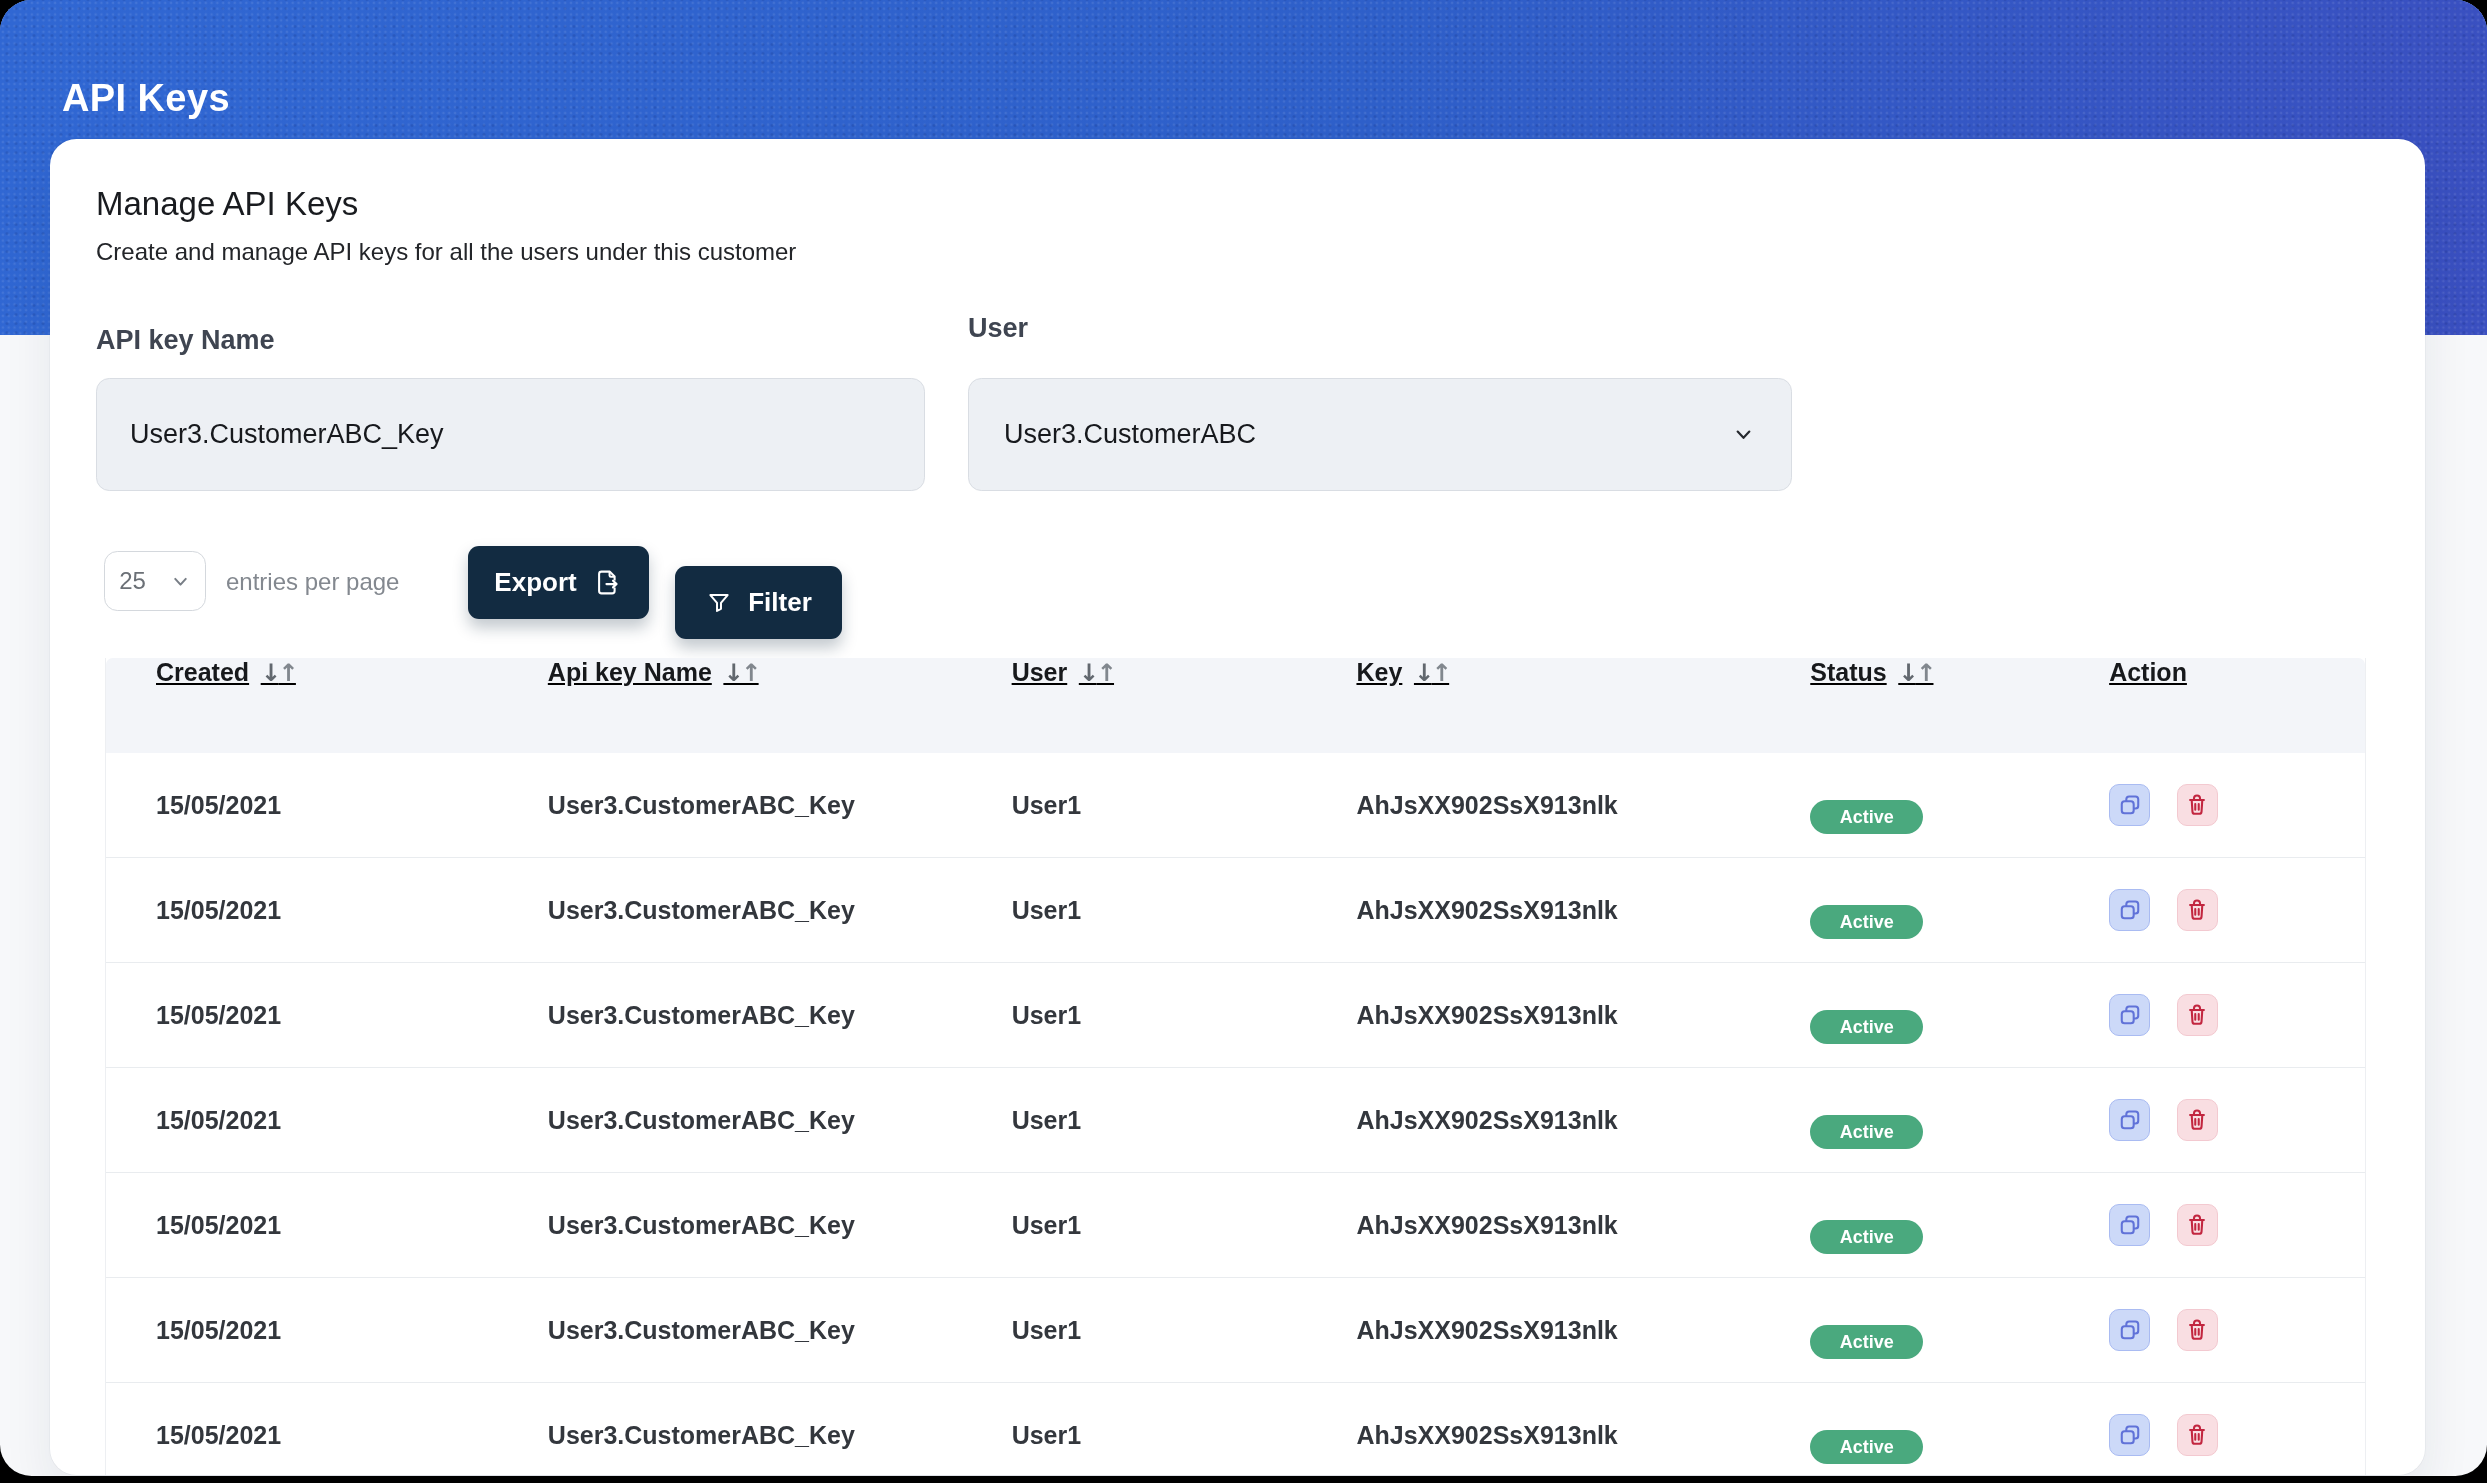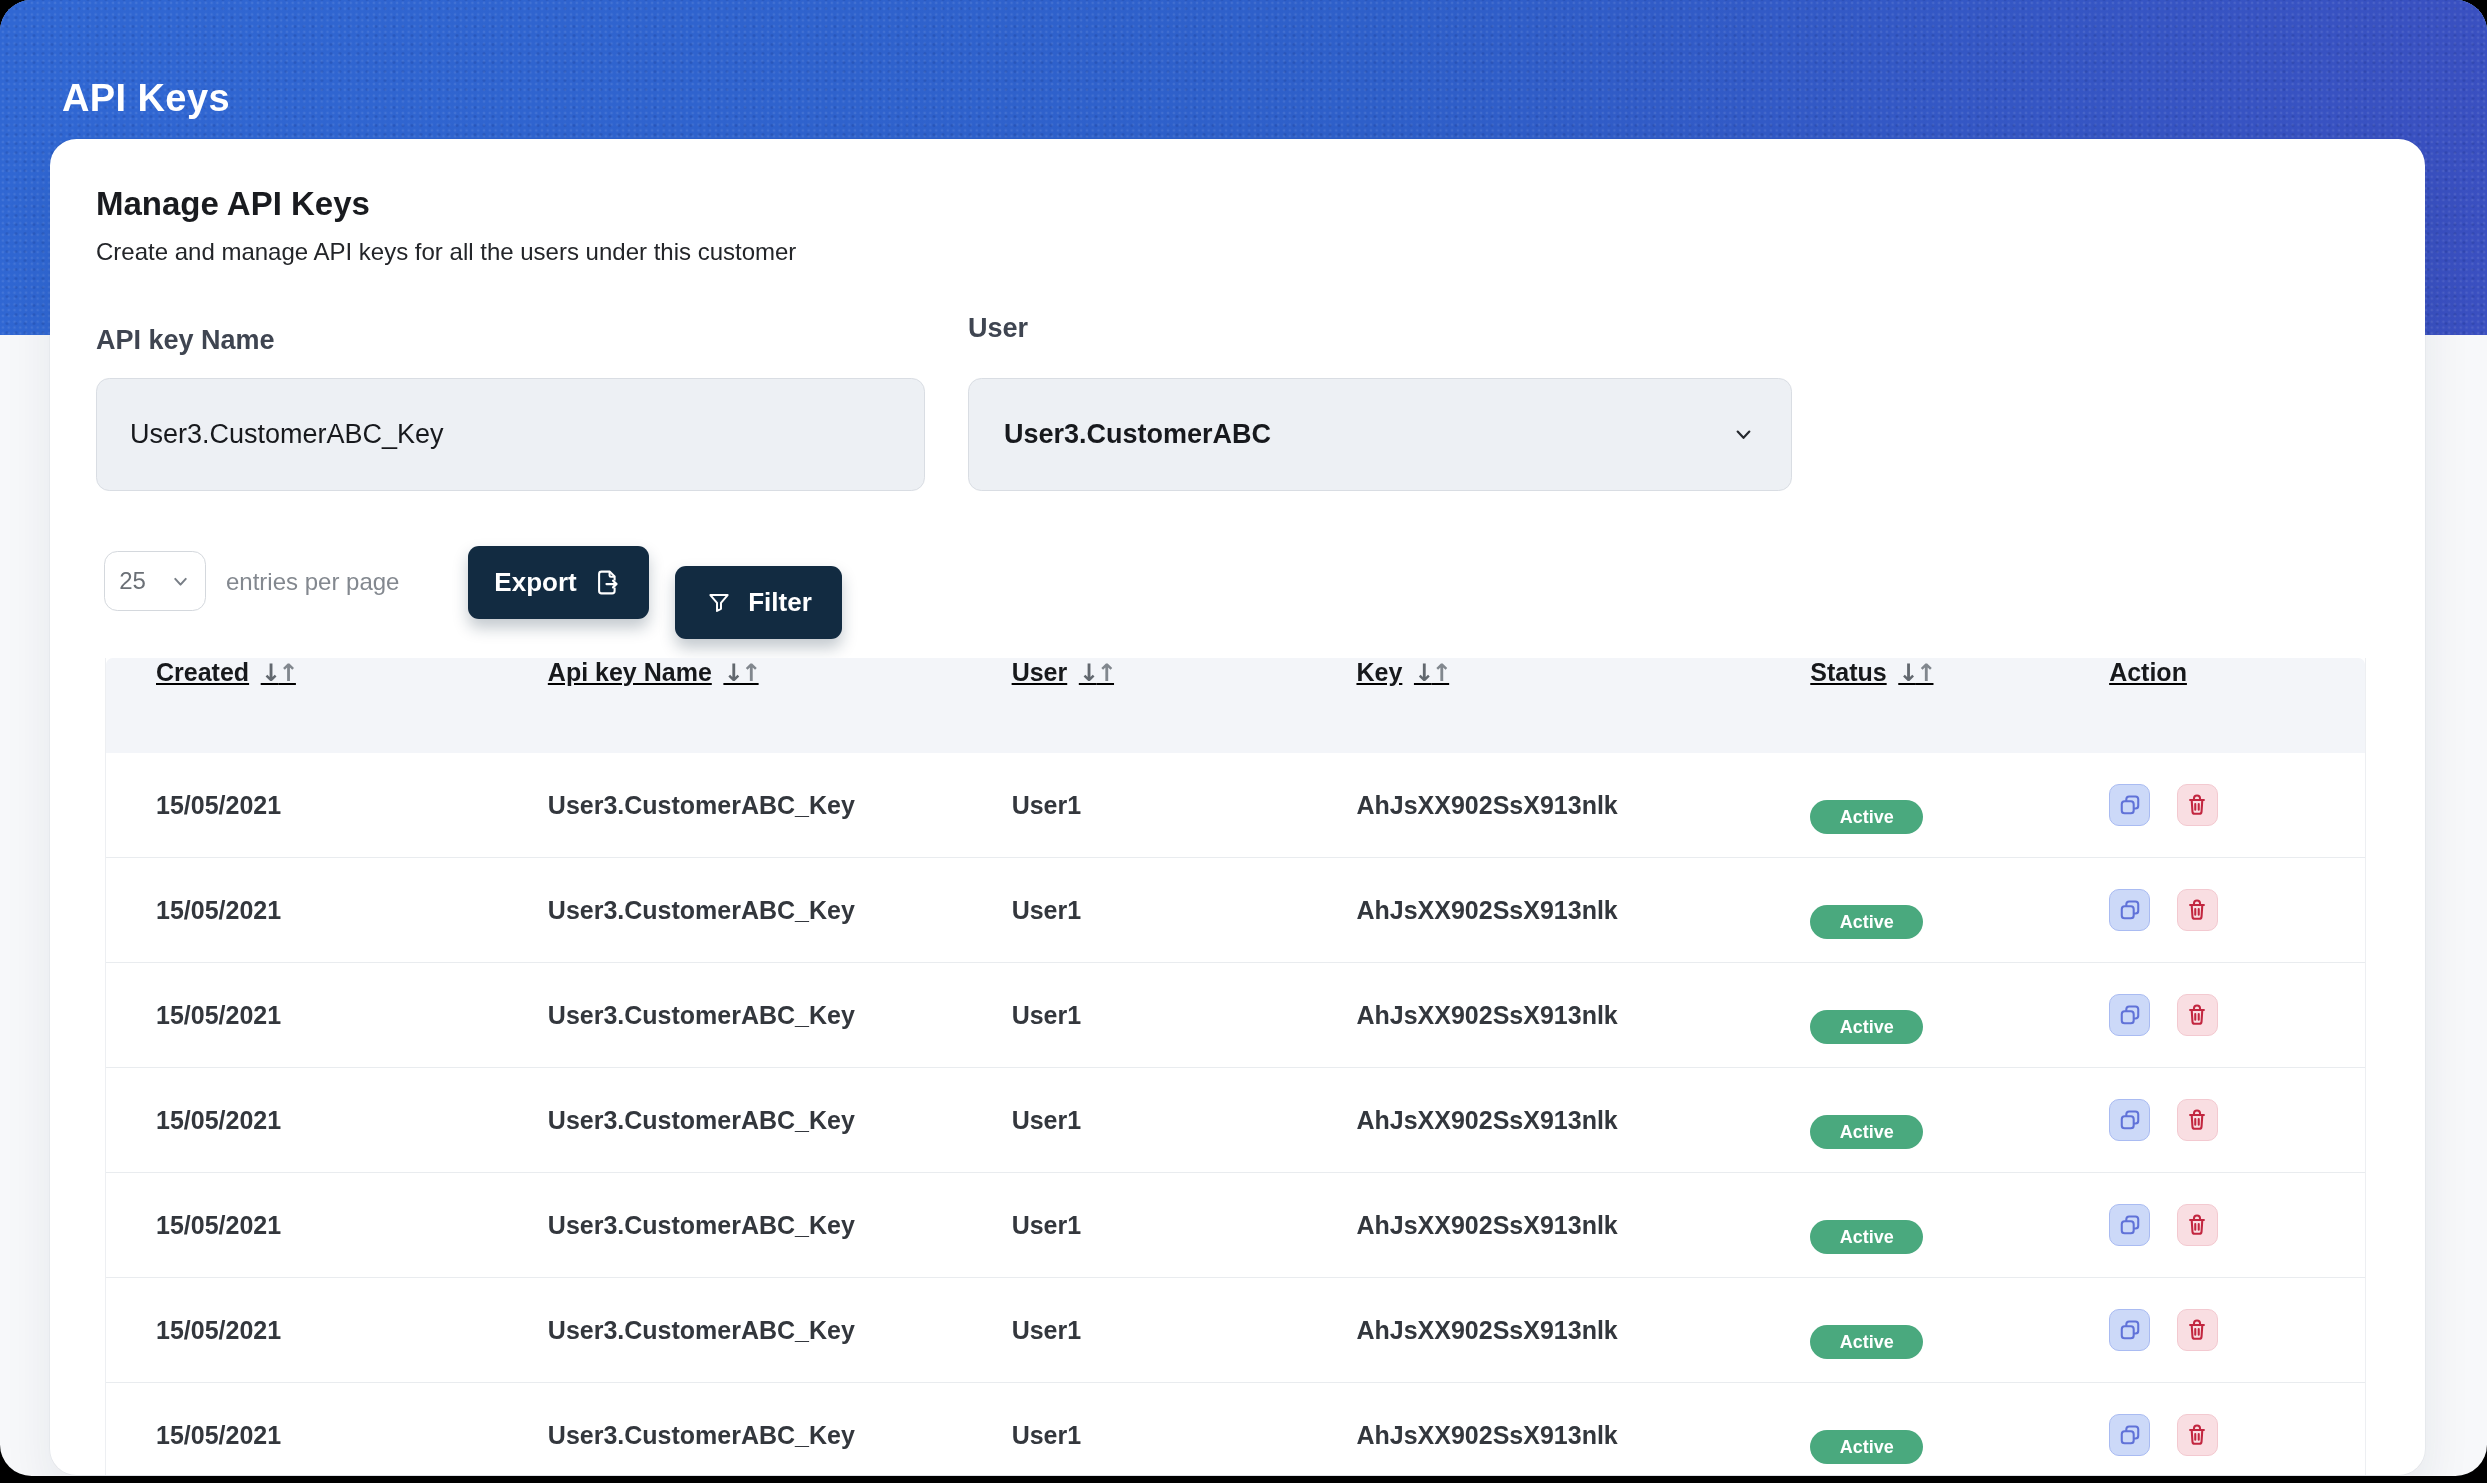--- a/index.html
+++ b/index.html
@@ -39,33 +39,33 @@
   .page-title{
     position:absolute;left:62px;top:41px;
     font-size:38px;font-weight:700;color:#ffffff;letter-spacing:0.4px;margin-top:36px;
   }
   
   .card{
     position:absolute;left:50px;top:139px;width:2375px;height:1336px;
     background:#ffffff;border-radius:26.5px;overflow:hidden;
     box-shadow:0 0 0 0.8px rgba(30,40,70,0.045), 0 25px 50px rgba(30,40,70,0.08);
   }
-  .card-heading{position:absolute;left:46px;top:46px;font-size:33px;font-weight:700;color:#191b1f;}
+  .card-heading{position:absolute;left:46px;top:46px;font-size:33px;font-weight:400;color:#191b1f;}
   .card-subheading{position:absolute;left:46px;top:99px;font-size:24px;color:#232529;}
   
   .field-label{position:absolute;font-size:27px;font-weight:700;color:#3f4551;}
   .lbl-apikey{left:46px;top:186px;}
   .lbl-user{left:918px;top:174px;}
   .text-input,.fake-select{
     position:absolute;top:239px;height:113px;border-radius:13.3px;
     background:#edf0f4;border:0.8px solid #d9dde3;
     font-size:27px;color:#17191d;
   }
   .input-apikey{left:46px;width:829px;padding:0 33px;font-family:inherit;outline:none;}
-  .select-user{left:918px;width:824px;display:flex;align-items:center;justify-content:space-between;padding:0 35px;cursor:pointer;font-weight:bold;}
+  .select-user{left:918px;width:824px;display:flex;align-items:center;justify-content:space-between;padding:0 35px;cursor:pointer;}
   .btn-generate{
     position:absolute;left:1780px;top:239px;width:548px;height:113px;border-radius:13.3px;
     background:var(--primary-button);border:none;color:#fff;
     font-size:27px;font-weight:700;font-family:inherit;cursor:pointer;
     display:flex;align-items:center;justify-content:center;
   }
   
   .pagesize{
     position:absolute;left:54px;top:412px;width:102px;height:60px;border-radius:13.3px;
     background:#fff;border:1.7px solid #d4d8dd;display:flex;align-items:center;justify-content:center;gap:24px;

